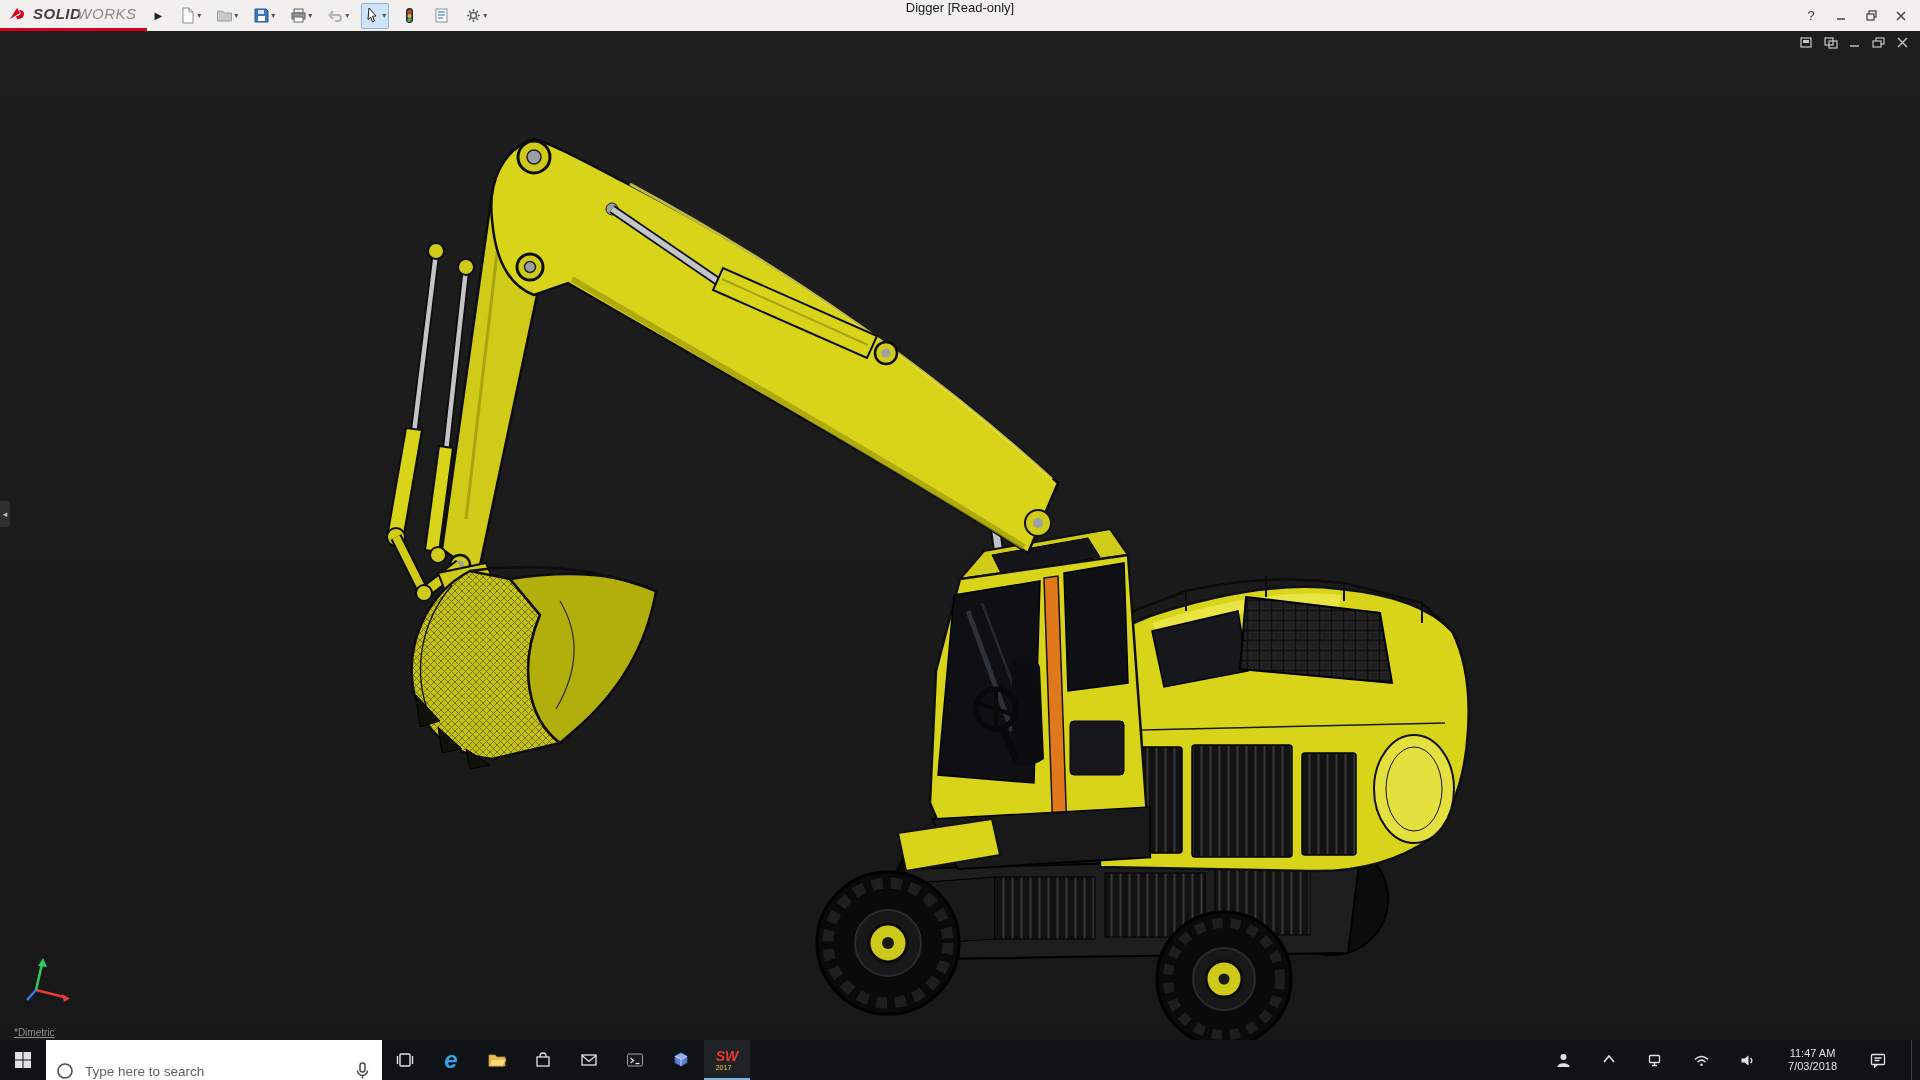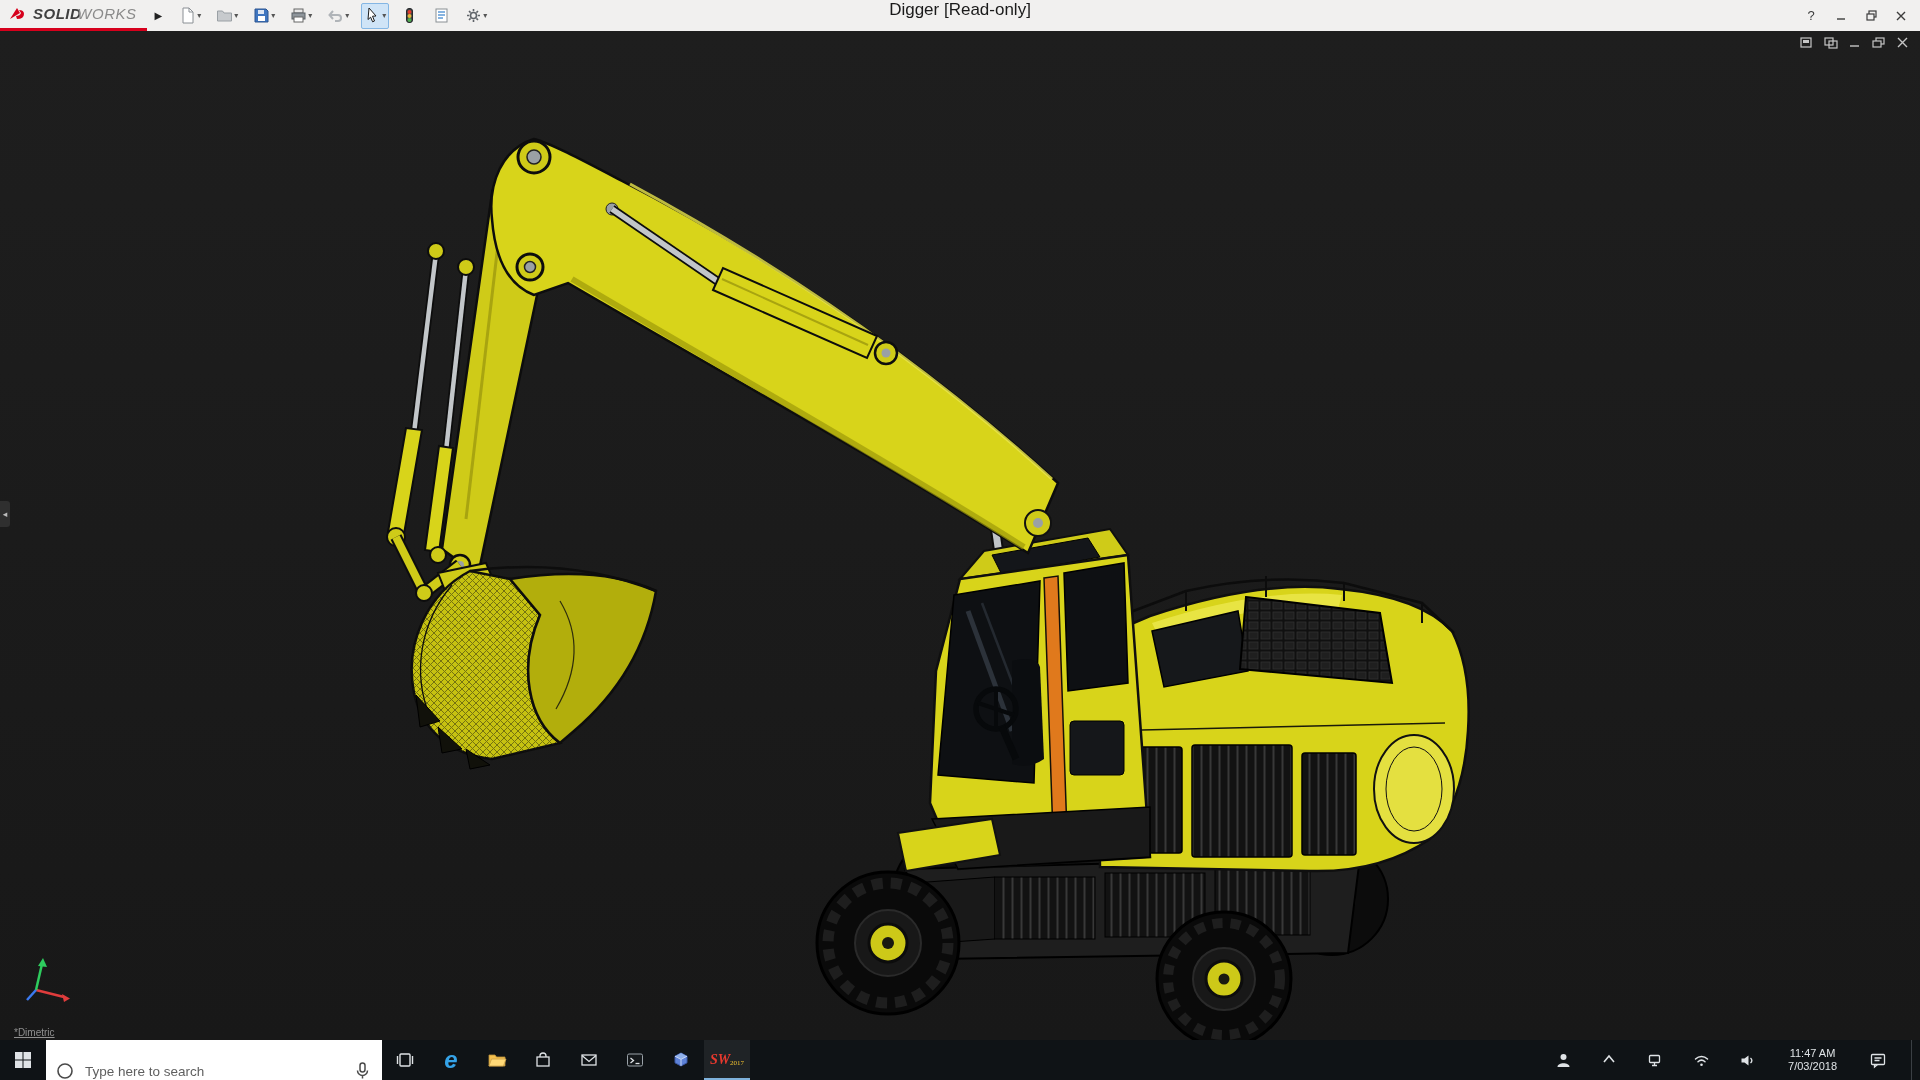--- a/index.html
+++ b/index.html
@@ -9,41 +9,41 @@
   .titlebar{position:absolute;top:0;left:0;right:0;height:31px;background:#f1f0ef;border-bottom:1px solid #c9c9c9;display:flex;align-items:flex-start;}
   .tb-left{display:flex;align-items:center;height:100%;}
   .sw-logo{display:flex;align-items:center;gap:5px;height:100%;padding:0 10px 0 8px;border-bottom:3px solid #d6001c;box-sizing:border-box;}
   .logo-solid{font-weight:bold;font-style:italic;font-size:15px;color:#3f3f3f;letter-spacing:.5px;}
   .logo-works{font-style:italic;font-size:15px;color:#8a8a8a;letter-spacing:.5px;margin-left:-4px;}
   .menu-expand{font-size:10px;color:#222;padding:0 8px;cursor:default;}
   .tools{display:flex;align-items:center;gap:9px;margin-left:6px;}
   .tool{height:24px;display:flex;align-items:center;padding:0 2px;border:1px solid transparent;border-radius:2px;}
   .tool.active{background:#cfe4f7;border:1px solid #84b6e4;}
   .caret{font-size:8px;color:#555;margin-left:1px;}
-  .tb-title{position:absolute;left:50%;transform:translateX(-50%);font-size:17px;color:#1a1a1a;white-space:nowrap;}
+  .tb-title{position:absolute;left:50%;transform:translateX(-50%);font-size:13px;color:#1a1a1a;white-space:nowrap;}
   .tb-right{position:absolute;right:4px;top:0;height:31px;display:flex;align-items:center;}
   .winbtn{width:30px;height:100%;display:flex;align-items:center;justify-content:center;color:#3c3c3c;font-size:13px;}
 
   
   .viewport{position:absolute;top:31px;left:0;right:0;bottom:40px;background:linear-gradient(#1e1e1e,#181818);}
   .model-svg{position:absolute;inset:0;width:100%;height:100%;}
   .doc-controls{position:absolute;top:6px;right:10px;display:flex;gap:10px;}
   .doc-controls svg{display:block;}
   .view-label{position:absolute;left:14px;bottom:2px;color:#8f8f8f;font-size:10px;text-decoration:underline;}
   .triad{position:absolute;left:22px;bottom:30px;}
   .fm-tab{position:absolute;left:0;top:470px;width:10px;height:26px;background:#2f2f2f;color:#bdbdbd;font-size:9px;display:flex;align-items:center;justify-content:center;border-radius:0 3px 3px 0;}
 
   
   .taskbar{position:absolute;left:0;right:0;bottom:0;height:40px;background:#0f1316;display:flex;align-items:stretch;color:#dfe3e6;}
   .tb-btn{width:46px;display:flex;align-items:center;justify-content:center;flex:0 0 auto;}
   .search{width:336px;height:40px;background:#ffffff;display:flex;align-items:flex-end;gap:9px;padding:0 10px;box-sizing:border-box;flex:0 0 auto;}
   .search input{flex:1;border:0;outline:0;font-size:13.5px;color:#333;background:transparent;font-family:"Liberation Sans",sans-serif;}
   .search input::placeholder{color:#5f5f5f;}
   .edge-e{font-size:24px;font-weight:bold;color:#35a3e8;font-style:italic;}
-  .sw-badge{display:flex;align-items:flex-end;line-height:1;font-family:Liberation Serif, serif;}
+  .sw-badge{display:flex;flex-direction:column;align-items:flex-start;line-height:1;}
   .sw-badge .l1{color:#e8392e;font-weight:bold;font-style:italic;font-size:14px;}
   .sw-badge .l2{color:#f0c030;font-size:7px;margin-top:1px;}
   .active-app{background:rgba(255,255,255,.07);box-shadow:inset 0 -2px 0 #7fb2dc;}
   .tray{margin-left:auto;display:flex;align-items:center;gap:20px;padding-right:2px;}
   .tray-btn{width:26px;height:40px;display:flex;align-items:center;justify-content:center;}
   .tb-clock{display:flex;flex-direction:column;align-items:center;justify-content:center;font-size:11px;line-height:13px;padding:0 8px;white-space:nowrap;}
   .show-desktop{width:6px;height:40px;border-left:1px solid #3a3f44;}
 </style>
 </head>
 <body>

